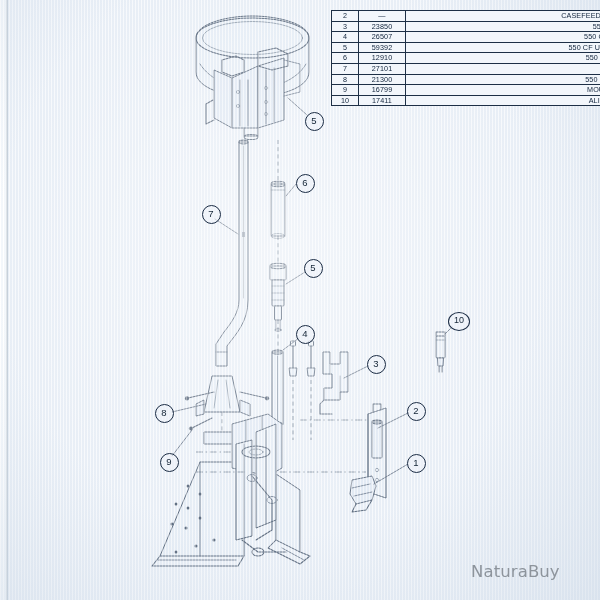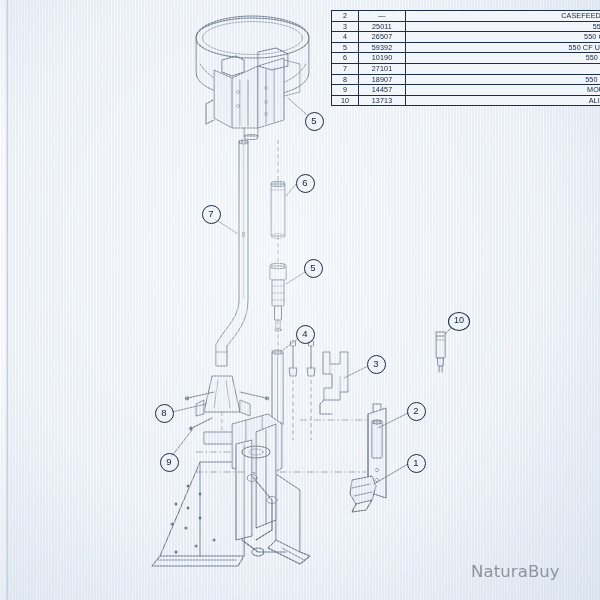--- a/index.html
+++ b/index.html
@@ -298,56 +298,56 @@
   <div id="table-clip">
     <table id="parts-table">
       <tbody>
         <tr>
           <td class="c-item">2</td>
           <td class="c-part">—</td>
           <td class="c-desc">CASEFEED ADAPT</td>
         </tr>
         <tr>
           <td class="c-item">3</td>
-          <td class="c-part">25011</td>
+          <td class="c-part">23850</td>
           <td class="c-desc">550 CASE</td>
         </tr>
         <tr>
           <td class="c-item">4</td>
           <td class="c-part">26507</td>
           <td class="c-desc">550 CF LOW</td>
         </tr>
         <tr>
           <td class="c-item">5</td>
           <td class="c-part">59392</td>
           <td class="c-desc">550 CF UPPER E</td>
         </tr>
         <tr>
           <td class="c-item">6</td>
-          <td class="c-part">10190</td>
+          <td class="c-part">12910</td>
           <td class="c-desc">550 CF UPP</td>
         </tr>
         <tr>
           <td class="c-item">7</td>
           <td class="c-part">27101</td>
           <td class="c-desc">PO</td>
         </tr>
         <tr>
           <td class="c-item">8</td>
-          <td class="c-part">18907</td>
+          <td class="c-part">21300</td>
           <td class="c-desc">550 CF POS</td>
         </tr>
         <tr>
           <td class="c-item">9</td>
-          <td class="c-part">14457</td>
+          <td class="c-part">16799</td>
           <td class="c-desc">MOUNTING</td>
         </tr>
         <tr>
           <td class="c-item">10</td>
-          <td class="c-part">13713</td>
+          <td class="c-part">17411</td>
           <td class="c-desc">ALIGNMEN</td>
         </tr>
       </tbody>
     </table>
   </div>
 
   <div class="callout" style="left:313px;top:120px;">5</div>
   <div class="callout" style="left:304px;top:182px;">6</div>
   <div class="callout" style="left:210px;top:213px;">7</div>
   <div class="callout" style="left:312px;top:267px;">5</div>

